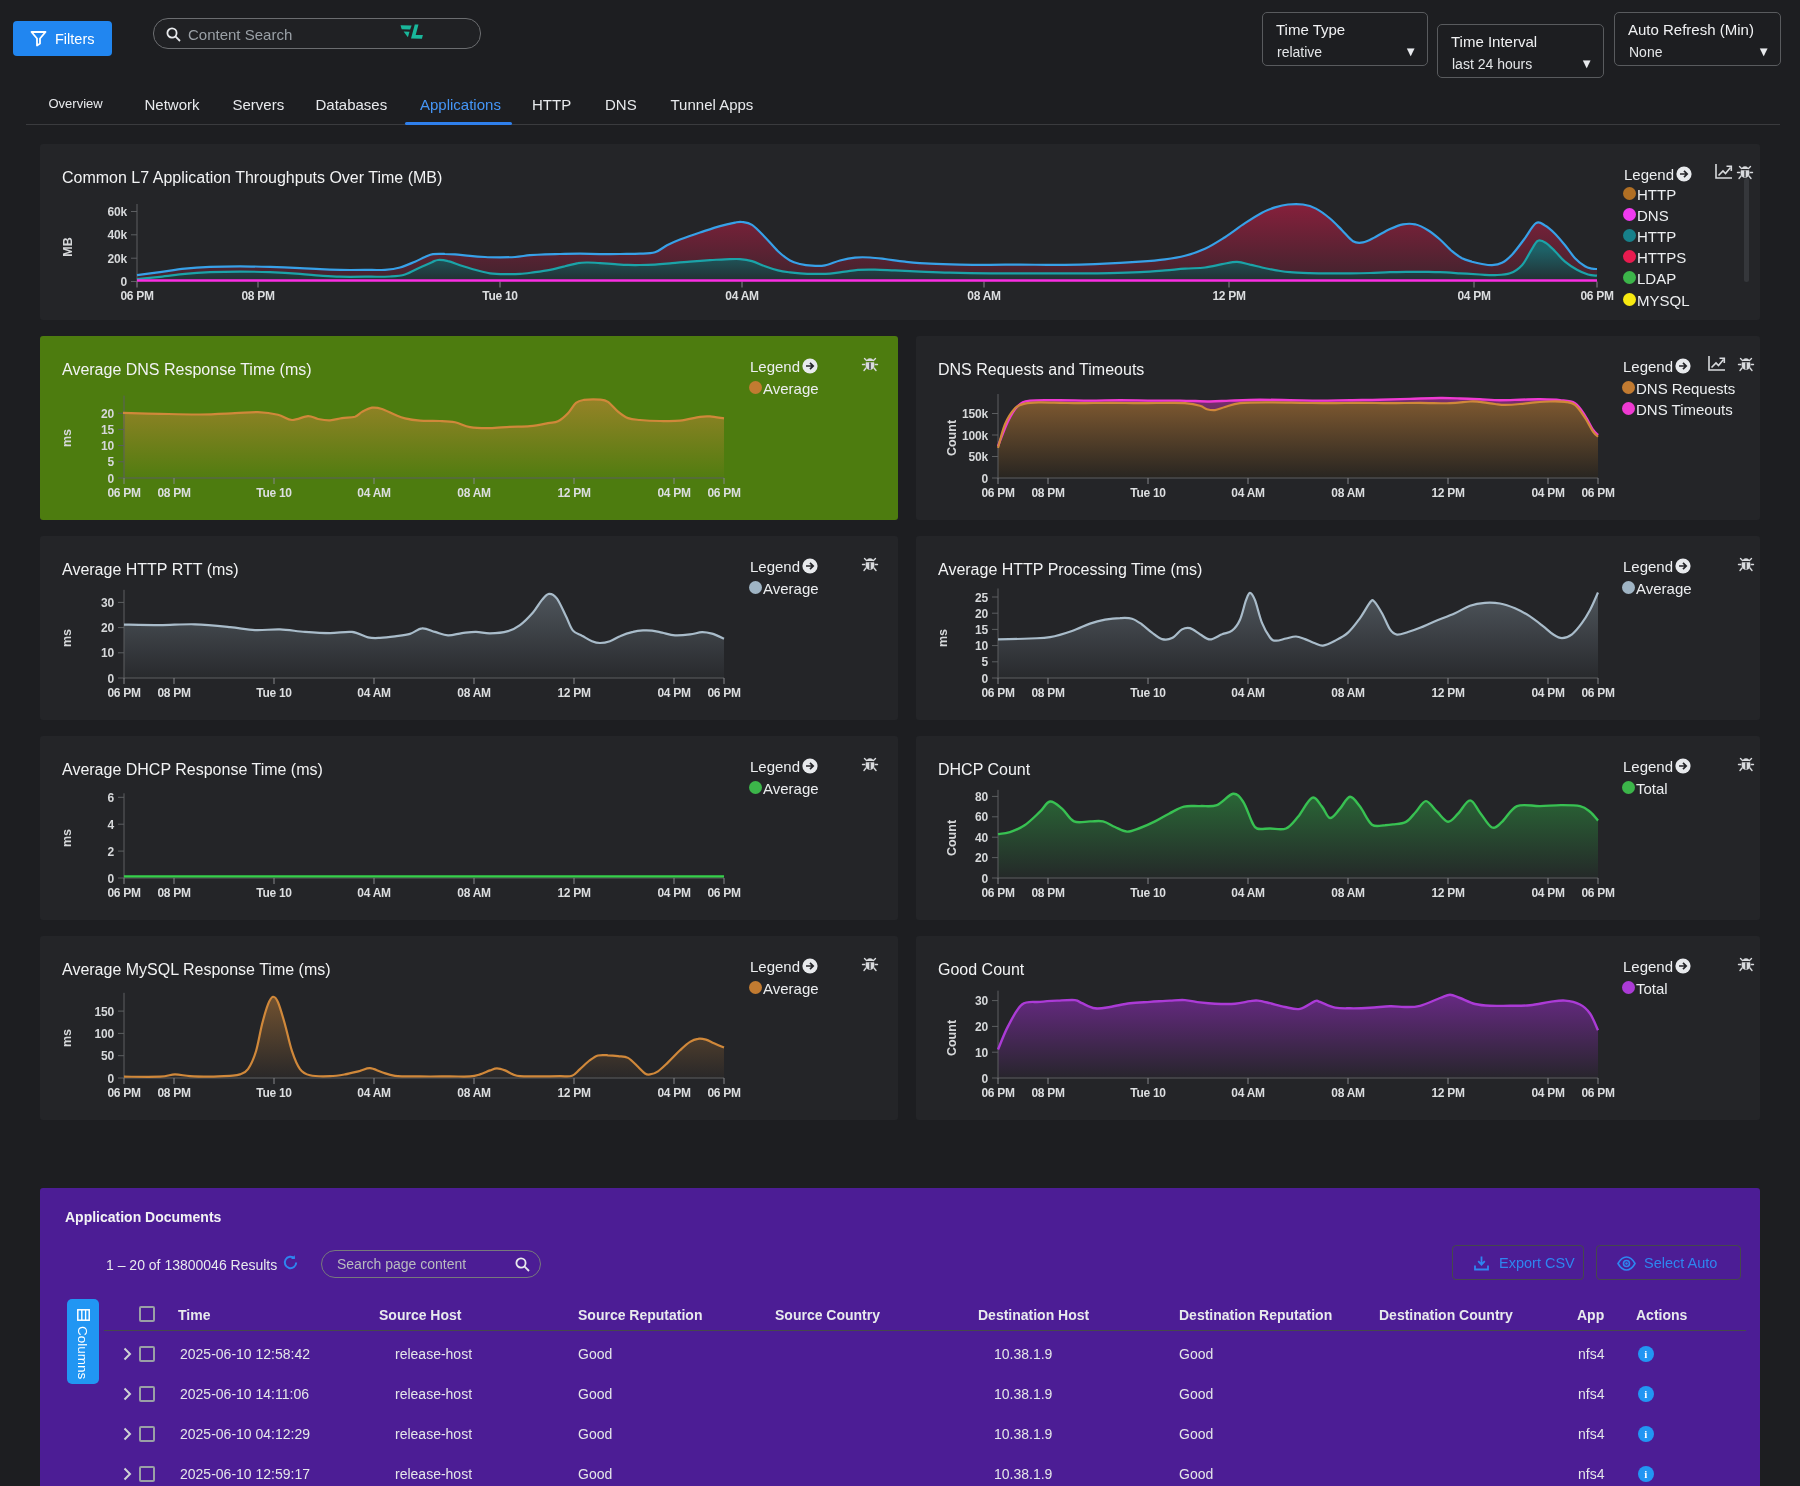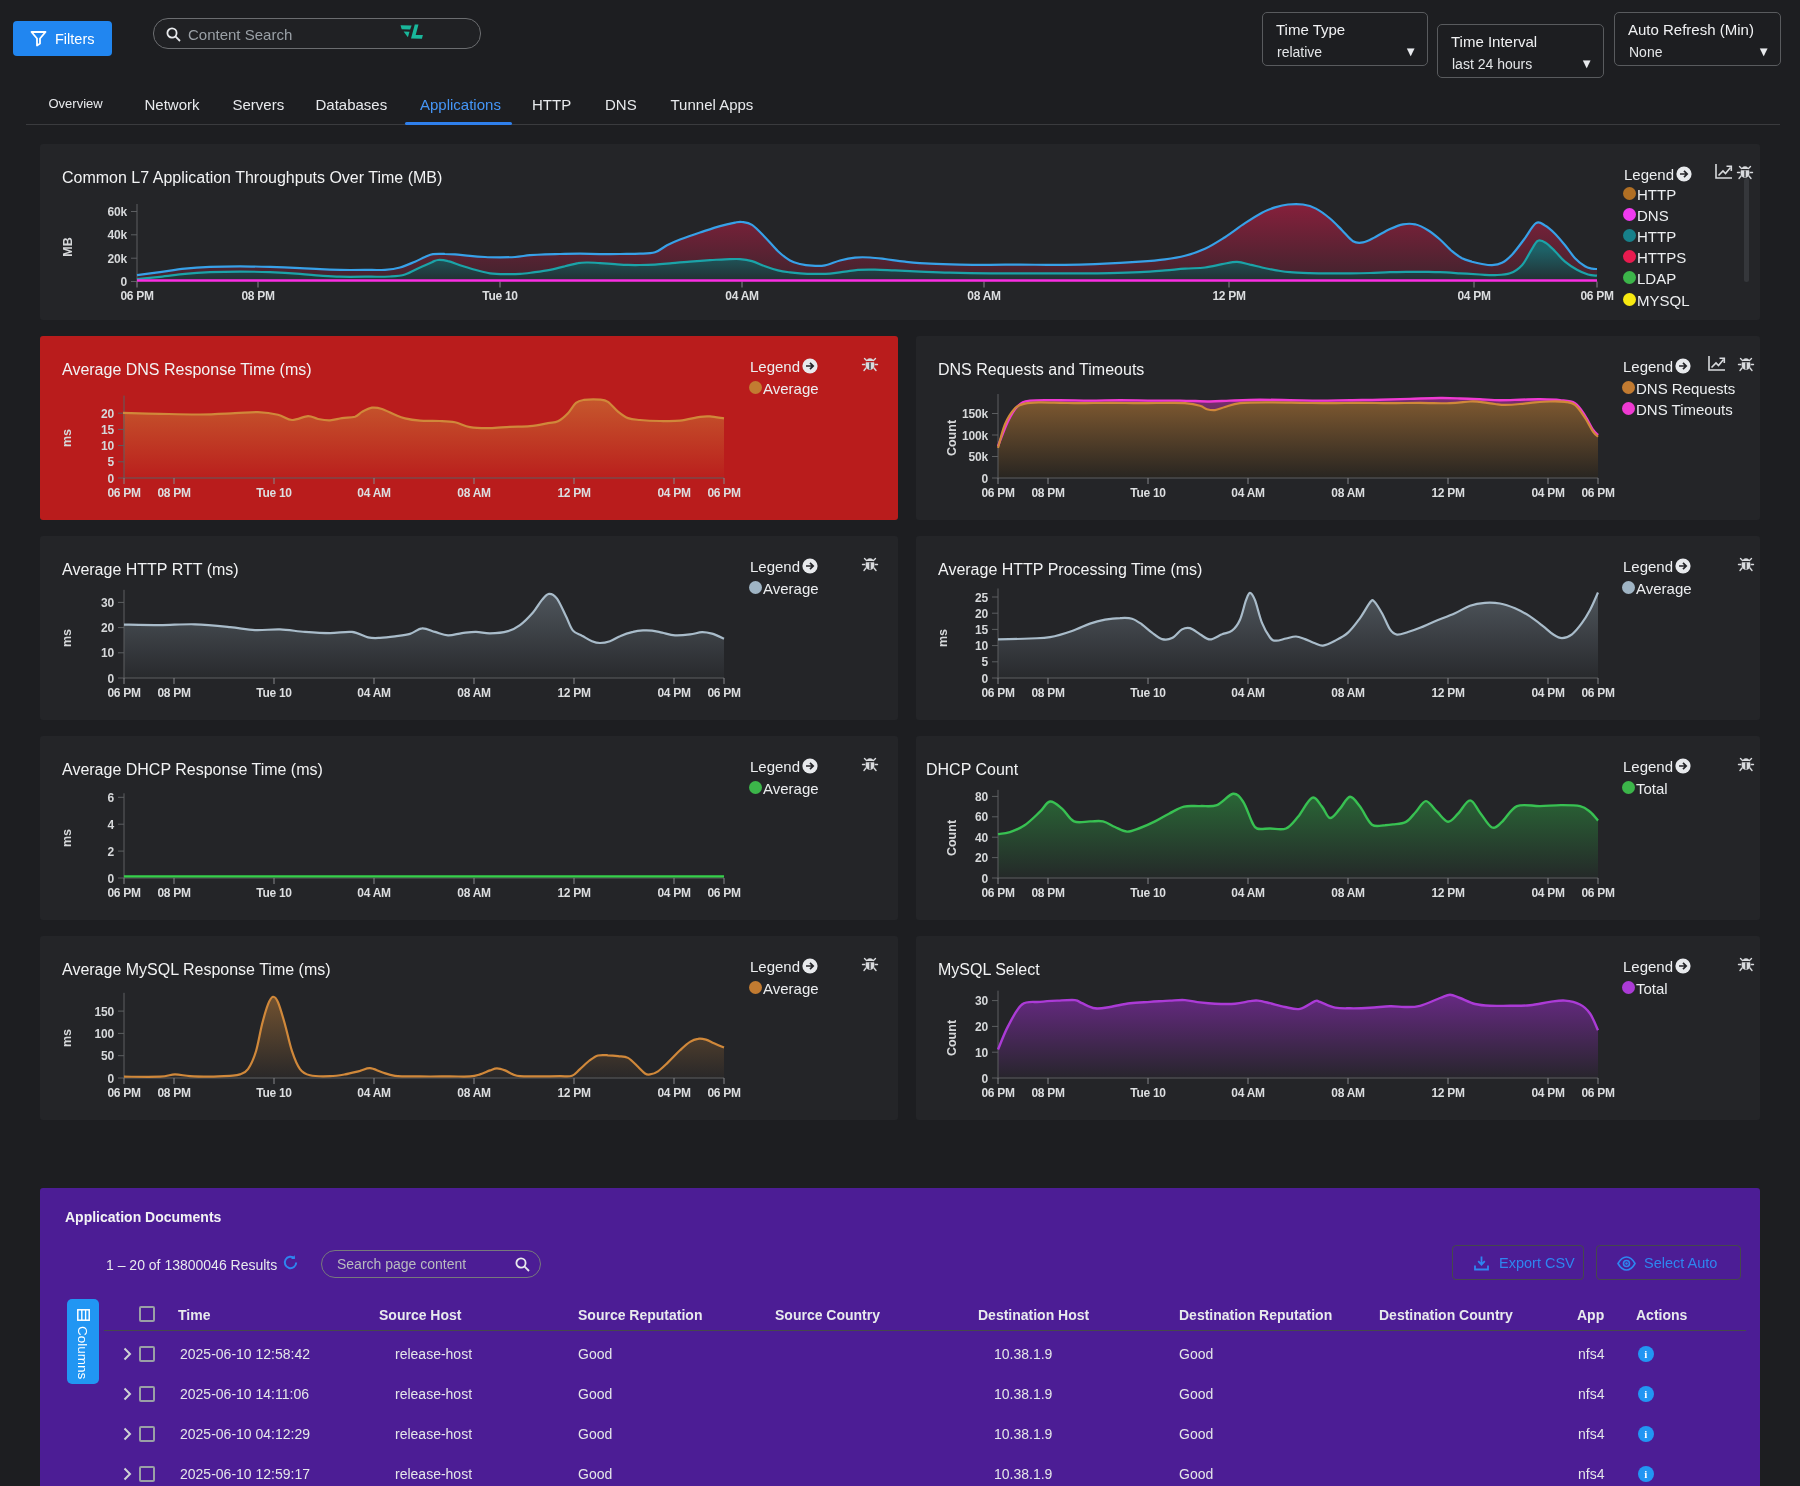--- a/index.html
+++ b/index.html
@@ -117,21 +117,21 @@
       <text x="1189.0" y="156.0" text-anchor="middle" font-family="Liberation Sans, sans-serif" font-size="12px" font-weight="bold" letter-spacing="-0.3" fill="#dcdee0">12 PM</text>
       <line x1="1434.0" y1="137.5" x2="1434.0" y2="143.5" stroke="#85878a" stroke-width="1"></line>
       <text x="1434.0" y="156.0" text-anchor="middle" font-family="Liberation Sans, sans-serif" font-size="12px" font-weight="bold" letter-spacing="-0.3" fill="#dcdee0">04 PM</text>
       <line x1="1557.0" y1="137.5" x2="1557.0" y2="143.5" stroke="#85878a" stroke-width="1"></line>
       <text x="1557.0" y="156.0" text-anchor="middle" font-family="Liberation Sans, sans-serif" font-size="12px" font-weight="bold" letter-spacing="-0.3" fill="#dcdee0">06 PM</text>
       <path d="M97.0,131.1C100.8,130.6 112.0,129.2 120.0,128.2C128.0,127.1 136.7,125.5 145.0,124.7C153.3,123.8 160.8,123.3 170.0,122.9C179.2,122.5 190.0,122.3 200.0,122.3C210.0,122.3 220.0,122.6 230.0,122.9C240.0,123.2 251.7,123.7 260.0,124.1C268.3,124.5 273.3,124.9 280.0,125.2C286.7,125.6 292.5,125.8 300.0,125.9C307.5,126.1 317.5,126.0 325.0,125.9C332.5,125.9 339.2,126.2 345.0,125.8C350.8,125.4 355.0,124.9 360.0,123.5C365.0,122.1 370.8,119.4 375.0,117.7C379.2,115.9 382.0,114.2 385.0,113.0C388.0,111.8 389.7,110.7 393.0,110.2C396.3,109.7 401.3,109.9 405.0,110.0C408.7,110.0 410.8,110.1 415.0,110.4C419.2,110.7 425.0,111.4 430.0,111.8C435.0,112.3 440.0,112.7 445.0,113.0C450.0,113.3 455.0,113.3 460.0,113.3C465.0,113.3 470.0,113.3 475.0,113.0C480.0,112.6 485.0,111.7 490.0,111.2C495.0,110.8 500.0,110.5 505.0,110.3C510.0,110.1 514.2,110.1 520.0,110.0C525.8,109.9 533.3,109.7 540.0,109.7C546.7,109.8 553.3,110.0 560.0,110.1C566.7,110.1 573.3,110.0 580.0,110.0C586.7,109.9 594.2,110.0 600.0,109.7C605.8,109.5 610.5,109.7 615.0,108.3C619.5,106.9 622.8,103.5 627.0,101.3C631.2,99.2 634.5,97.6 640.0,95.5C645.5,93.4 653.3,90.7 660.0,88.5C666.7,86.3 674.2,83.7 680.0,82.1C685.8,80.4 691.3,79.3 695.0,78.6C698.7,77.9 699.2,77.6 702.0,78.0C704.8,78.4 708.2,78.4 712.0,80.9C715.8,83.4 720.7,88.8 725.0,93.2C729.3,97.5 733.8,103.3 738.0,107.2C742.2,111.1 746.3,114.4 750.0,116.5C753.7,118.6 756.3,119.1 760.0,120.0C763.7,120.9 767.8,121.5 772.0,121.7C776.2,122.0 780.3,122.3 785.0,121.4C789.7,120.5 795.0,117.8 800.0,116.5C805.0,115.2 810.0,114.1 815.0,113.6C820.0,113.1 825.0,113.2 830.0,113.5C835.0,113.7 839.2,114.3 845.0,115.0C850.8,115.7 857.5,116.9 865.0,117.7C872.5,118.4 880.8,119.2 890.0,119.6C899.2,120.1 910.0,120.4 920.0,120.6C930.0,120.8 940.0,120.8 950.0,120.8C960.0,120.8 970.0,120.6 980.0,120.6C990.0,120.6 1000.0,120.9 1010.0,120.9C1020.0,120.9 1030.0,120.8 1040.0,120.6C1050.0,120.3 1060.0,119.9 1070.0,119.4C1080.0,118.9 1090.8,118.3 1100.0,117.7C1109.2,117.0 1117.5,116.3 1125.0,115.3C1132.5,114.4 1138.3,113.6 1145.0,111.8C1151.7,110.1 1158.3,107.9 1165.0,104.8C1171.7,101.7 1178.3,97.4 1185.0,93.2C1191.7,88.9 1198.8,83.2 1205.0,79.2C1211.2,75.1 1217.0,71.3 1222.0,68.7C1227.0,66.0 1230.7,64.8 1235.0,63.4C1239.3,62.1 1243.3,61.0 1248.0,60.5C1252.7,60.0 1258.3,59.8 1263.0,60.5C1267.7,61.2 1271.5,62.2 1276.0,64.6C1280.5,66.9 1285.7,70.9 1290.0,74.5C1294.3,78.1 1298.2,82.4 1302.0,86.2C1305.8,90.0 1309.5,95.2 1313.0,97.2C1316.5,99.3 1319.3,99.1 1323.0,98.4C1326.7,97.7 1330.5,95.4 1335.0,93.2C1339.5,90.9 1345.3,87.1 1350.0,85.0C1354.7,82.9 1358.8,81.1 1363.0,80.3C1367.2,79.6 1370.8,79.4 1375.0,80.3C1379.2,81.3 1383.8,83.6 1388.0,86.2C1392.2,88.7 1396.0,92.0 1400.0,95.5C1404.0,99.0 1408.3,104.1 1412.0,107.2C1415.7,110.3 1418.7,112.4 1422.0,114.2C1425.3,115.9 1428.7,116.7 1432.0,117.7C1435.3,118.6 1438.7,119.4 1442.0,120.0C1445.3,120.6 1448.7,121.4 1452.0,121.2C1455.3,121.0 1458.7,120.6 1462.0,118.8C1465.3,117.1 1468.3,114.6 1472.0,110.7C1475.7,106.8 1480.0,100.7 1484.0,95.5C1488.0,90.2 1492.5,81.5 1496.0,79.2C1499.5,76.8 1501.8,79.7 1505.0,81.5C1508.2,83.2 1511.7,86.4 1515.0,89.7C1518.3,93.0 1521.7,97.2 1525.0,101.3C1528.3,105.4 1531.7,110.7 1535.0,114.2C1538.3,117.7 1542.2,120.6 1545.0,122.3C1547.8,124.1 1550.0,124.2 1552.0,124.7C1554.0,125.1 1556.2,125.0 1557.0,125.0" fill="none" stroke="#37a1e8" stroke-width="2.2"></path>
       <path d="M97.0,135.2C100.8,134.8 112.0,133.7 120.0,132.8C128.0,132.0 136.7,130.7 145.0,129.9C153.3,129.1 160.8,128.6 170.0,128.2C179.2,127.8 190.0,127.6 200.0,127.6C210.0,127.6 220.0,127.8 230.0,128.2C240.0,128.6 251.7,129.3 260.0,129.9C268.3,130.5 273.3,131.2 280.0,131.7C286.7,132.1 292.5,132.5 300.0,132.7C307.5,132.9 316.7,132.8 325.0,132.7C333.3,132.7 343.3,132.9 350.0,132.5C356.7,132.1 360.0,132.0 365.0,130.5C370.0,129.0 375.5,125.5 380.0,123.5C384.5,121.5 389.0,119.5 392.0,118.2C395.0,117.0 395.3,116.2 398.0,116.0C400.7,115.8 404.3,116.2 408.0,117.1C411.7,117.9 415.5,119.7 420.0,121.2C424.5,122.6 430.0,124.5 435.0,125.8C440.0,127.2 445.0,128.6 450.0,129.3C455.0,130.1 460.0,130.1 465.0,130.1C470.0,130.2 475.0,130.2 480.0,129.9C485.0,129.6 490.0,128.8 495.0,128.2C500.0,127.5 505.0,126.8 510.0,125.8C515.0,124.9 520.3,123.5 525.0,122.3C529.7,121.2 534.2,119.7 538.0,119.1C541.8,118.4 544.3,118.5 548.0,118.5C551.7,118.5 555.5,118.8 560.0,119.1C564.5,119.4 570.3,119.9 575.0,120.2C579.7,120.5 583.8,120.8 588.0,120.9C592.2,121.1 595.5,121.1 600.0,121.0C604.5,121.0 610.0,120.9 615.0,120.6C620.0,120.3 624.2,119.9 630.0,119.4C635.8,118.9 643.3,118.2 650.0,117.7C656.7,117.1 664.2,116.5 670.0,116.1C675.8,115.8 680.0,115.5 685.0,115.3C690.0,115.2 695.5,114.8 700.0,115.1C704.5,115.4 707.8,115.9 712.0,117.1C716.2,118.3 720.7,120.8 725.0,122.3C729.3,123.9 733.8,125.4 738.0,126.4C742.2,127.4 746.3,127.9 750.0,128.4C753.7,128.9 755.8,129.1 760.0,129.3C764.2,129.6 770.0,129.8 775.0,129.8C780.0,129.8 785.0,129.9 790.0,129.6C795.0,129.2 800.3,128.2 805.0,127.6C809.7,127.0 813.0,126.2 818.0,125.8C823.0,125.5 828.8,125.5 835.0,125.6C841.2,125.7 847.5,126.1 855.0,126.4C862.5,126.7 870.8,127.2 880.0,127.6C889.2,128.0 898.3,128.5 910.0,128.7C921.7,129.0 938.3,129.2 950.0,129.3C961.7,129.4 970.0,129.3 980.0,129.3C990.0,129.3 1000.0,129.3 1010.0,129.3C1020.0,129.3 1030.0,129.4 1040.0,129.3C1050.0,129.3 1060.0,129.3 1070.0,129.1C1080.0,128.9 1090.8,128.6 1100.0,128.2C1109.2,127.7 1117.5,127.0 1125.0,126.4C1132.5,125.8 1138.3,125.2 1145.0,124.7C1151.7,124.2 1158.8,124.2 1165.0,123.5C1171.2,122.8 1176.7,121.2 1182.0,120.2C1187.3,119.3 1192.3,117.8 1197.0,117.9C1201.7,118.0 1205.8,119.6 1210.0,120.6C1214.2,121.5 1217.8,122.6 1222.0,123.5C1226.2,124.4 1230.3,125.3 1235.0,126.1C1239.7,126.8 1244.2,127.7 1250.0,128.2C1255.8,128.7 1263.3,128.9 1270.0,129.1C1276.7,129.3 1283.3,129.3 1290.0,129.3C1296.7,129.4 1303.3,129.4 1310.0,129.3C1316.7,129.3 1323.3,129.2 1330.0,129.0C1336.7,128.8 1343.3,128.4 1350.0,128.2C1356.7,128.0 1364.2,127.9 1370.0,127.8C1375.8,127.8 1380.0,127.8 1385.0,127.8C1390.0,127.9 1394.2,127.9 1400.0,128.2C1405.8,128.4 1413.3,128.9 1420.0,129.3C1426.7,129.7 1434.2,130.2 1440.0,130.5C1445.8,130.8 1450.0,131.3 1455.0,131.1C1460.0,130.9 1465.5,131.0 1470.0,129.3C1474.5,127.7 1478.3,125.2 1482.0,121.2C1485.7,117.1 1489.3,108.9 1492.0,104.8C1494.7,100.7 1495.7,97.6 1498.0,96.7C1500.3,95.7 1503.2,97.2 1506.0,99.0C1508.8,100.7 1511.8,104.1 1515.0,107.2C1518.2,110.3 1521.3,114.6 1525.0,117.7C1528.7,120.8 1533.2,123.7 1537.0,125.8C1540.8,128.0 1544.7,129.5 1548.0,130.5C1551.3,131.5 1555.5,131.5 1557.0,131.7" fill="none" stroke="#1ba3a8" stroke-width="2.2"></path>
       <line x1="97" y1="136.5" x2="1557" y2="136.5" stroke="#fb2ee2" stroke-width="2.6"></line>
     </svg>
 </div>
-<div style="position:absolute;left:40px;top:336px;width:858px;height:184px;background:#b91c1c;border-radius:3px">
+<div style="position:absolute;left:40px;top:336px;width:858px;height:184px;background:#4d7c0f;border-radius:3px">
     <span style="position:absolute;left:22px;top:25px;font-size:16px;font-weight:500;color:#f2f3f4">Average DNS Response Time (ms)</span>
 <span style="position:absolute;left:710px;top:22px;font-size:15px;color:#eceef0">Legend</span>
     <svg style="position:absolute;left:762px;top:22px" width="16" height="16" viewBox="0 0 16 16">
 <circle cx="8" cy="8" r="7.6" fill="#e8eaed"></circle>
 <path d="M4 8 L11 8 M8 4.8 L11.2 8 L8 11.2" stroke="#242529" stroke-width="1.7" fill="none"></path>
 </svg>
     <div style="position:absolute;left:709px;top:45px;width:13px;height:13px;border-radius:50%;background:#c27b31"></div>
     <span style="position:absolute;left:723px;top:44px;font-size:15px;color:#eceef0">Average</span>
     <svg style="position:absolute;left:821px;top:19px" width="18" height="18" viewBox="0 0 18 18">
 <g stroke="#d8dadd" stroke-width="1.4" fill="none" stroke-linecap="round">
@@ -412,21 +412,21 @@
       <line x1="534.0" y1="142" x2="534.0" y2="148" stroke="#85878a" stroke-width="1"></line>
       <text x="534.0" y="160.5" text-anchor="middle" font-family="Liberation Sans, sans-serif" font-size="12px" font-weight="bold" letter-spacing="-0.3" fill="#dcdee0">12 PM</text>
       <line x1="634.0" y1="142" x2="634.0" y2="148" stroke="#85878a" stroke-width="1"></line>
       <text x="634.0" y="160.5" text-anchor="middle" font-family="Liberation Sans, sans-serif" font-size="12px" font-weight="bold" letter-spacing="-0.3" fill="#dcdee0">04 PM</text>
       <line x1="684.0" y1="142" x2="684.0" y2="148" stroke="#85878a" stroke-width="1"></line>
       <text x="684.0" y="160.5" text-anchor="middle" font-family="Liberation Sans, sans-serif" font-size="12px" font-weight="bold" letter-spacing="-0.3" fill="#dcdee0">06 PM</text>
       <path d="M84.0,140.4C184.0,140.4 584.0,140.4 684.0,140.4" fill="none" stroke="#35d04a" stroke-width="2.4"></path>
     </svg>
 </div>
 <div style="position:absolute;left:916px;top:736px;width:844px;height:184px;background:#242528;border-radius:3px">
-    <span style="position:absolute;left:10px;top:25px;font-size:16px;font-weight:500;color:#f2f3f4">DHCP Count</span>
+    <span style="position:absolute;left:22px;top:25px;font-size:16px;font-weight:500;color:#f2f3f4">DHCP Count</span>
 <span style="position:absolute;left:707px;top:22px;font-size:15px;color:#eceef0">Legend</span>
     <svg style="position:absolute;left:759px;top:22px" width="16" height="16" viewBox="0 0 16 16">
 <circle cx="8" cy="8" r="7.6" fill="#e8eaed"></circle>
 <path d="M4 8 L11 8 M8 4.8 L11.2 8 L8 11.2" stroke="#242529" stroke-width="1.7" fill="none"></path>
 </svg>
     <div style="position:absolute;left:706px;top:45px;width:13px;height:13px;border-radius:50%;background:#3cb54a"></div>
     <span style="position:absolute;left:720px;top:44px;font-size:15px;color:#eceef0">Total</span>
     <svg style="position:absolute;left:821px;top:19px" width="18" height="18" viewBox="0 0 18 18">
 <g stroke="#d8dadd" stroke-width="1.4" fill="none" stroke-linecap="round">
 <path d="M5.5 5.5 L3.5 3.5 M12.5 5.5 L14.5 3.5 M3.6 9.5 L1.5 9.5 M16.5 9.5 L14.4 9.5 M5 13 L3 15.5 M13 13 L15 15.5"></path>
@@ -524,21 +524,21 @@
       <line x1="534.0" y1="142" x2="534.0" y2="148" stroke="#85878a" stroke-width="1"></line>
       <text x="534.0" y="160.5" text-anchor="middle" font-family="Liberation Sans, sans-serif" font-size="12px" font-weight="bold" letter-spacing="-0.3" fill="#dcdee0">12 PM</text>
       <line x1="634.0" y1="142" x2="634.0" y2="148" stroke="#85878a" stroke-width="1"></line>
       <text x="634.0" y="160.5" text-anchor="middle" font-family="Liberation Sans, sans-serif" font-size="12px" font-weight="bold" letter-spacing="-0.3" fill="#dcdee0">04 PM</text>
       <line x1="684.0" y1="142" x2="684.0" y2="148" stroke="#85878a" stroke-width="1"></line>
       <text x="684.0" y="160.5" text-anchor="middle" font-family="Liberation Sans, sans-serif" font-size="12px" font-weight="bold" letter-spacing="-0.3" fill="#dcdee0">06 PM</text>
       <path d="M84.0,140.7C90.0,140.7 111.5,141.0 120.0,140.7C128.5,140.3 130.0,138.5 135.0,138.4C140.0,138.4 144.2,139.8 150.0,140.2C155.8,140.6 163.3,140.7 170.0,140.7C176.7,140.6 185.0,140.1 190.0,139.8C195.0,139.4 197.0,139.5 200.0,138.4C203.0,137.3 205.3,136.9 208.0,133.1C210.7,129.2 213.7,122.7 216.0,115.2C218.3,107.8 220.0,96.3 222.0,88.5C224.0,80.7 226.2,73.0 228.0,68.4C229.8,63.8 231.3,61.2 233.0,60.8C234.7,60.5 236.0,61.6 238.0,66.2C240.0,70.8 242.7,80.3 245.0,88.5C247.3,96.7 249.5,107.8 252.0,115.2C254.5,122.7 257.0,129.1 260.0,133.1C263.0,137.1 265.0,138.1 270.0,139.3C275.0,140.5 284.2,140.4 290.0,140.2C295.8,140.1 300.0,139.3 305.0,138.4C310.0,137.5 315.8,135.9 320.0,134.9C324.2,133.8 326.3,132.0 330.0,132.2C333.7,132.4 337.8,134.9 342.0,136.2C346.2,137.5 348.7,139.1 355.0,139.8C361.3,140.5 370.8,140.3 380.0,140.4C389.2,140.6 401.7,140.4 410.0,140.4C418.3,140.4 425.0,140.8 430.0,140.4C435.0,140.1 436.7,139.4 440.0,138.4C443.3,137.4 447.2,135.4 450.0,134.4C452.8,133.4 454.5,132.4 457.0,132.4C459.5,132.4 462.3,133.4 465.0,134.4C467.7,135.4 470.5,137.5 473.0,138.4C475.5,139.4 475.5,139.9 480.0,140.2C484.5,140.6 493.3,140.4 500.0,140.4C506.7,140.4 514.7,140.3 520.0,140.2C525.3,140.1 528.7,141.0 532.0,139.8C535.3,138.6 537.0,135.7 540.0,133.1C543.0,130.5 547.0,126.4 550.0,124.2C553.0,121.9 555.0,120.3 558.0,119.5C561.0,118.7 564.7,119.1 568.0,119.3C571.3,119.4 574.7,119.7 578.0,120.1C581.3,120.6 584.7,120.1 588.0,121.9C591.3,123.7 595.2,128.2 598.0,130.8C600.8,133.5 603.0,136.3 605.0,137.5C607.0,138.8 607.8,138.8 610.0,138.4C612.2,138.1 615.0,137.3 618.0,135.3C621.0,133.3 624.3,129.9 628.0,126.4C631.7,122.9 636.3,117.8 640.0,114.3C643.7,110.9 647.0,107.8 650.0,105.9C653.0,103.9 655.3,103.1 658.0,102.8C660.7,102.4 663.3,102.9 666.0,103.6C668.7,104.4 671.0,105.9 674.0,107.2C677.0,108.5 682.3,110.7 684.0,111.4" fill="none" stroke="#d0883a" stroke-width="2.2"></path>
     </svg>
 </div>
 <div style="position:absolute;left:916px;top:936px;width:844px;height:184px;background:#242528;border-radius:3px">
-    <span style="position:absolute;left:22px;top:25px;font-size:16px;font-weight:500;color:#f2f3f4">MySQL Select</span>
+    <span style="position:absolute;left:22px;top:25px;font-size:16px;font-weight:500;color:#f2f3f4">Good Count</span>
 <span style="position:absolute;left:707px;top:22px;font-size:15px;color:#eceef0">Legend</span>
     <svg style="position:absolute;left:759px;top:22px" width="16" height="16" viewBox="0 0 16 16">
 <circle cx="8" cy="8" r="7.6" fill="#e8eaed"></circle>
 <path d="M4 8 L11 8 M8 4.8 L11.2 8 L8 11.2" stroke="#242529" stroke-width="1.7" fill="none"></path>
 </svg>
     <div style="position:absolute;left:706px;top:45px;width:13px;height:13px;border-radius:50%;background:#ab3bd6"></div>
     <span style="position:absolute;left:720px;top:44px;font-size:15px;color:#eceef0">Total</span>
     <svg style="position:absolute;left:821px;top:19px" width="18" height="18" viewBox="0 0 18 18">
 <g stroke="#d8dadd" stroke-width="1.4" fill="none" stroke-linecap="round">
 <path d="M5.5 5.5 L3.5 3.5 M12.5 5.5 L14.5 3.5 M3.6 9.5 L1.5 9.5 M16.5 9.5 L14.4 9.5 M5 13 L3 15.5 M13 13 L15 15.5"></path>

